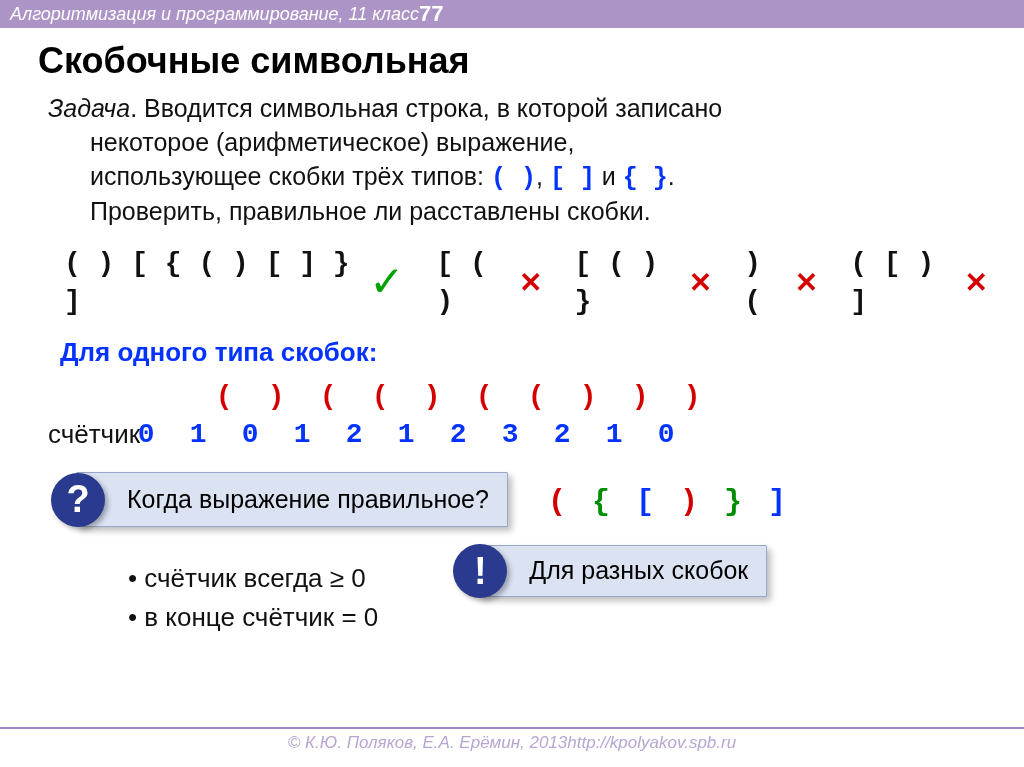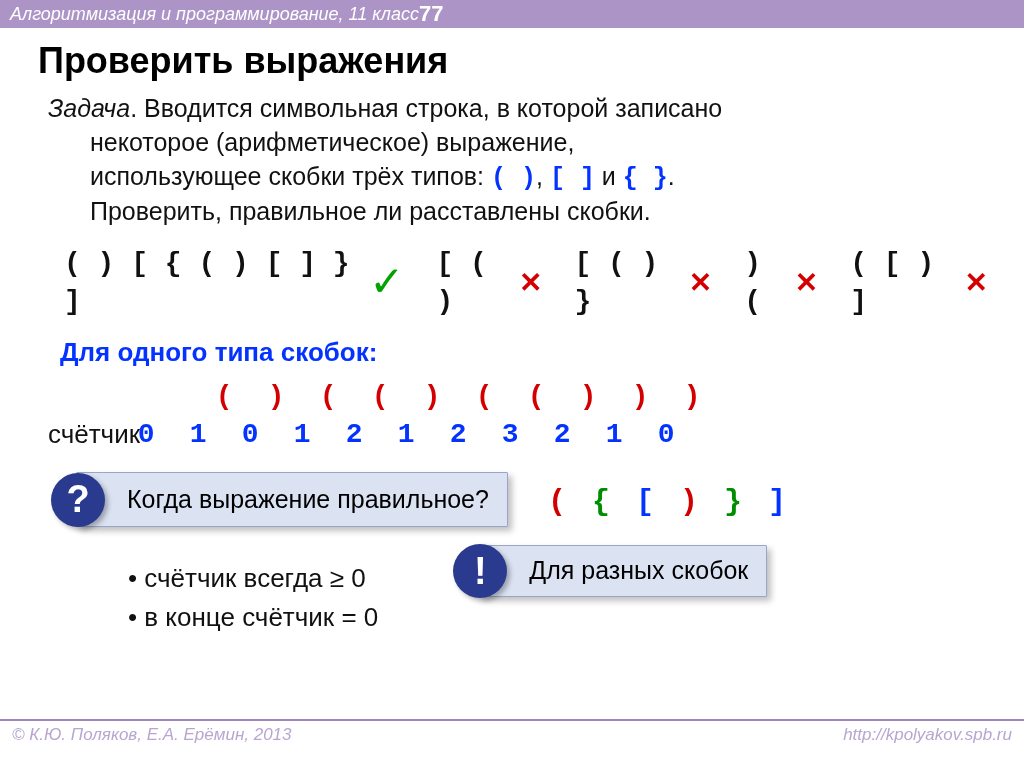--- a/index.html
+++ b/index.html
@@ -23,31 +23,31 @@
   table.counter { border-collapse: collapse; margin-left: 0; font-size: 28px; }
   table.counter td { width: 52px; text-align: center; height: 38px; }
   table.counter .sym { color: #d40000; font-family: 'Courier New', monospace; font-weight: bold; }
   table.counter .num { color: #0433ff; font-family: 'Courier New', monospace; font-weight: bold; }
   .counter-label { font-size: 26px; color: #111; text-align: left; padding-right: 6px; }
   .row { display: flex; align-items: flex-start; margin-top: 18px; gap: 40px; }
   .callout { background: #dbe3f3; border: 1px solid #9aa6c9; border-radius: 1px; box-shadow: 4px 4px 6px rgba(0,0,0,0.25); padding: 10px 18px 10px 50px; position: relative; font-size: 25px; color: #000; }
   .badge { position: absolute; left: -26px; top: 50%; transform: translateY(-50%); width: 54px; height: 54px; border-radius: 50%; background: #2a3a8e; color: #fff; display: flex; align-items: center; justify-content: center; font-size: 38px; font-weight: bold; box-shadow: 3px 3px 5px rgba(0,0,0,0.3); }
   .mixed { font-family: 'Courier New', monospace; font-size: 30px; font-weight: bold; margin-top: 10px; letter-spacing: 4px; }
   .bullets { margin: 14px 0 0 80px; font-size: 26px; line-height: 1.5; }
-  .footer { position: absolute; bottom: 16px; left: 0; right: 0; border-top: 2px solid #9f85bf; display: flex; justify-content: space-between; padding: 4px 12px 6px; font-style: italic; color: #b8a6d1; font-size: 17px; }
+  .footer { position: absolute; bottom: 8px; left: 0; right: 0; border-top: 2px solid #9f85bf; display: flex; justify-content: center; padding: 4px 12px 6px; font-style: italic; color: #b8a6d1; font-size: 17px; }
 </style>
 </head>
 <body>
 
 <div class="header">
   <span>Алгоритмизация и программирование, 11 класс</span>
   <span class="pagenum">77</span>
 </div>
 
-<div class="title">Проверить выражения</div>
+<div class="title">Скобочные символьная</div>
 
 <div class="body">
 
   <div class="task">
     <div>
       <span class="lead">Задача</span><span>. Вводится символьная строка, в которой записано</span>
     </div>
     <div class="indent">некоторое (арифметическое) выражение,</div>
     <div class="indent">
       <span>использующее скобки трёх типов: </span><span class="b-blue">( )</span><span>, </span><span class="b-blue">[ ]</span><span> и </span><span class="b-blue">{ }</span><span>.</span>

